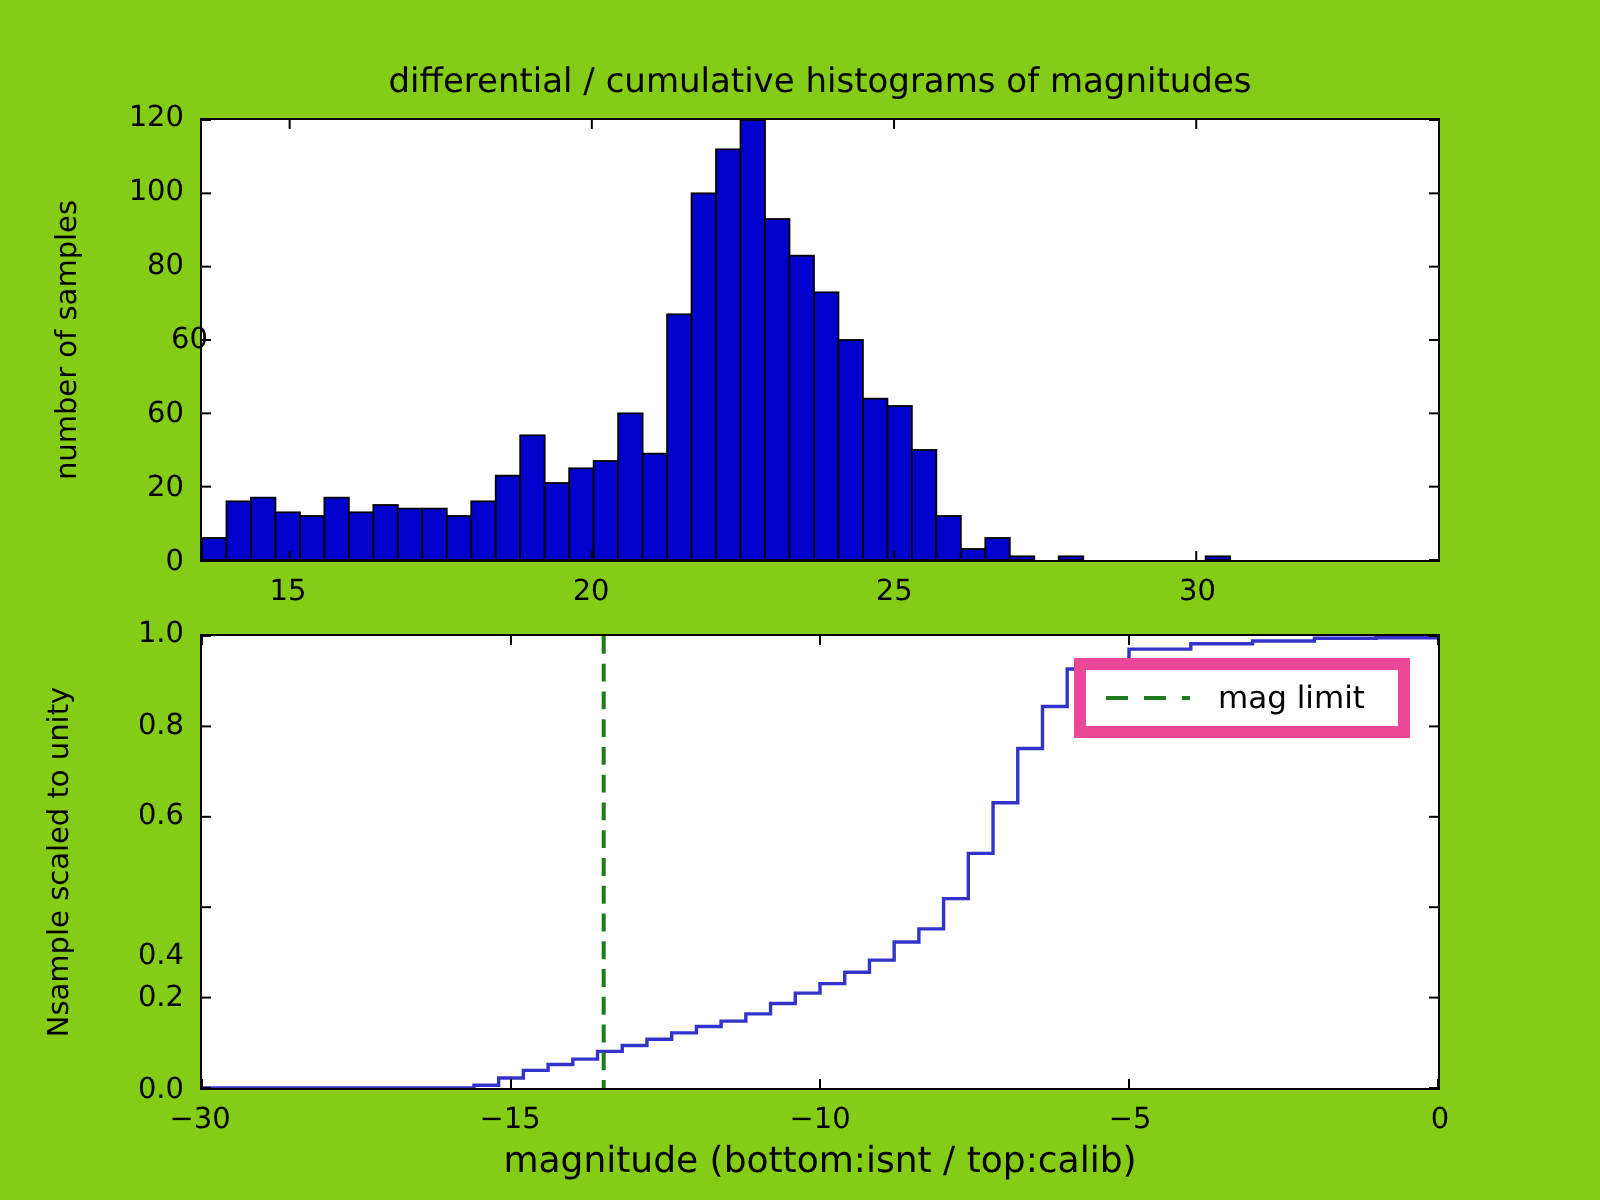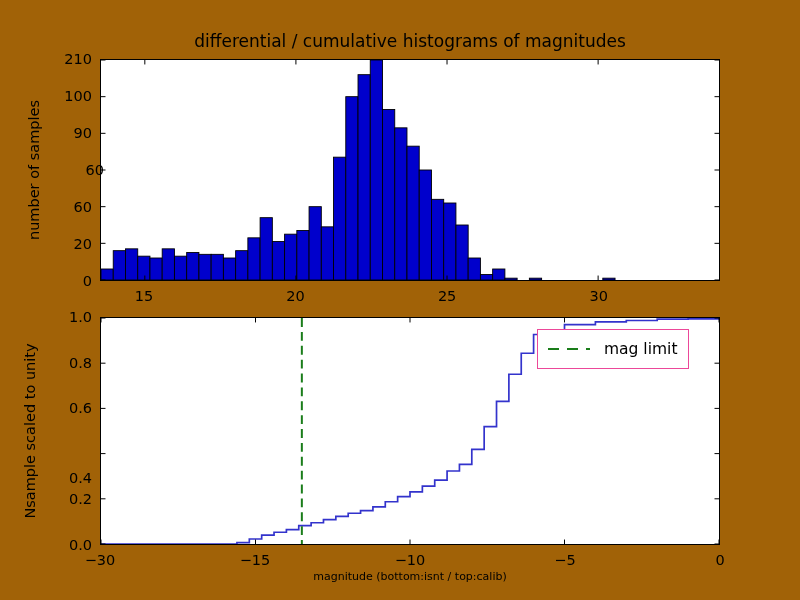--- a/index.html
+++ b/index.html
@@ -10,21 +10,21 @@
   body {
     width: 800px;
     height: 600px;
     font-family: "DejaVu Sans", sans-serif;
     overflow: hidden;
   }
   #figure {
     position: relative;
     width: 800px;
     height: 600px;
-    background: #a16207;
+    background: #84cc16;
   }
   .axes {
     position: absolute;
     box-sizing: border-box;
     border: 1px solid #000000;
     background: #ffffff;
     overflow: visible;
   }
   #top-axes {
     left: 100px;
@@ -75,21 +75,21 @@
     top: 545px;
     width: 228px;
     text-align: center;
   }
   .xlabel {
     position: absolute;
     left: 100px;
     top: 570px;
     width: 620px;
     text-align: center;
-    font-size: 11px;
+    font-size: 18px;
     color: #000000;
     white-space: nowrap;
   }
   .tick-label {
     position: absolute;
     font-size: 14.5px;
     color: #000000;
     white-space: nowrap;
   }
   .ytick-label {
@@ -97,24 +97,24 @@
     transform: translateY(-50%);
   }
   .xtick-label {
     text-align: center;
     transform: translateX(-50%);
   }
   .legend-box {
     position: absolute;
     left: 537px;
     top: 329px;
-    width: 152px;
+    width: 168px;
     height: 40px;
     box-sizing: border-box;
-    border: 1px solid #ec4899;
+    border: 6px solid #ec4899;
     background: #ffffff;
     display: flex;
     align-items: center;
     padding-left: 10px;
   }
   .legend-sample {
     width: 42px;
     height: 2px;
     flex: 0 0 auto;
     background-image: linear-gradient(to right, #1a7d1a 0 11px, transparent 11px 19px, #1a7d1a 19px 30px, transparent 30px 38px, #1a7d1a 38px 42px);
@@ -194,23 +194,23 @@
         <line x1="498.7286063569682" y1="222" x2="498.7286063569682" y2="217.5" stroke="#000000" stroke-width="1"></line>
         <line x1="498.7286063569682" y1="0" x2="498.7286063569682" y2="4.5" stroke="#000000" stroke-width="1"></line>
       </svg>
   </div>
   <div class="ylabel" id="top-ylabel">number of samples</div>
   <div id="top-ytick-labels">
       <div class="tick-label ytick-label" style="left: 22px; width: 70px; top: 281px;">0</div>
       <div class="tick-label ytick-label" style="left: 22px; width: 70px; top: 244px;">20</div>
       <div class="tick-label ytick-label" style="left: 22px; width: 70px; top: 207px;">60</div>
       <div class="tick-label ytick-label" style="left: 34px; width: 70px; top: 170px; text-align: right;">60</div>
-      <div class="tick-label ytick-label" style="left: 22px; width: 70px; top: 133px;">90</div>
+      <div class="tick-label ytick-label" style="left: 22px; width: 70px; top: 133px;">80</div>
       <div class="tick-label ytick-label" style="left: 22px; width: 70px; top: 96px;">100</div>
-      <div class="tick-label ytick-label" style="left: 22px; width: 70px; top: 59px;">210</div>
+      <div class="tick-label ytick-label" style="left: 22px; width: 70px; top: 59px;">120</div>
     </div>
   <div id="top-xtick-labels">
       <div class="tick-label xtick-label" style="left: 143.961px; top: 288px;">15</div>
       <div class="tick-label xtick-label" style="left: 295.55px; top: 288px;">20</div>
       <div class="tick-label xtick-label" style="left: 447.139px; top: 288px;">25</div>
       <div class="tick-label xtick-label" style="left: 598.729px; top: 288px;">30</div>
     </div>
 
   <div class="axes" id="bottom-axes">
     <svg class="plot-svg" id="bottom-svg" viewBox="0 0 620 228" preserveAspectRatio="none">

